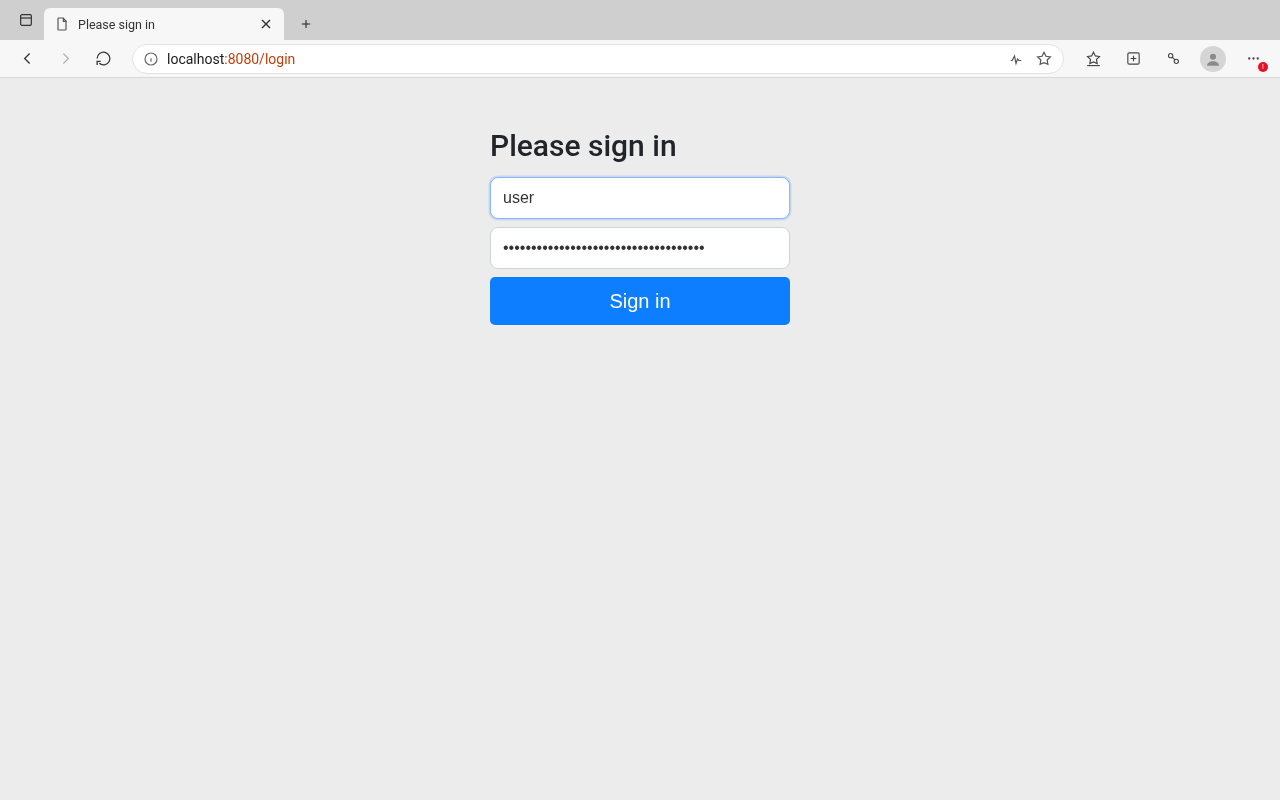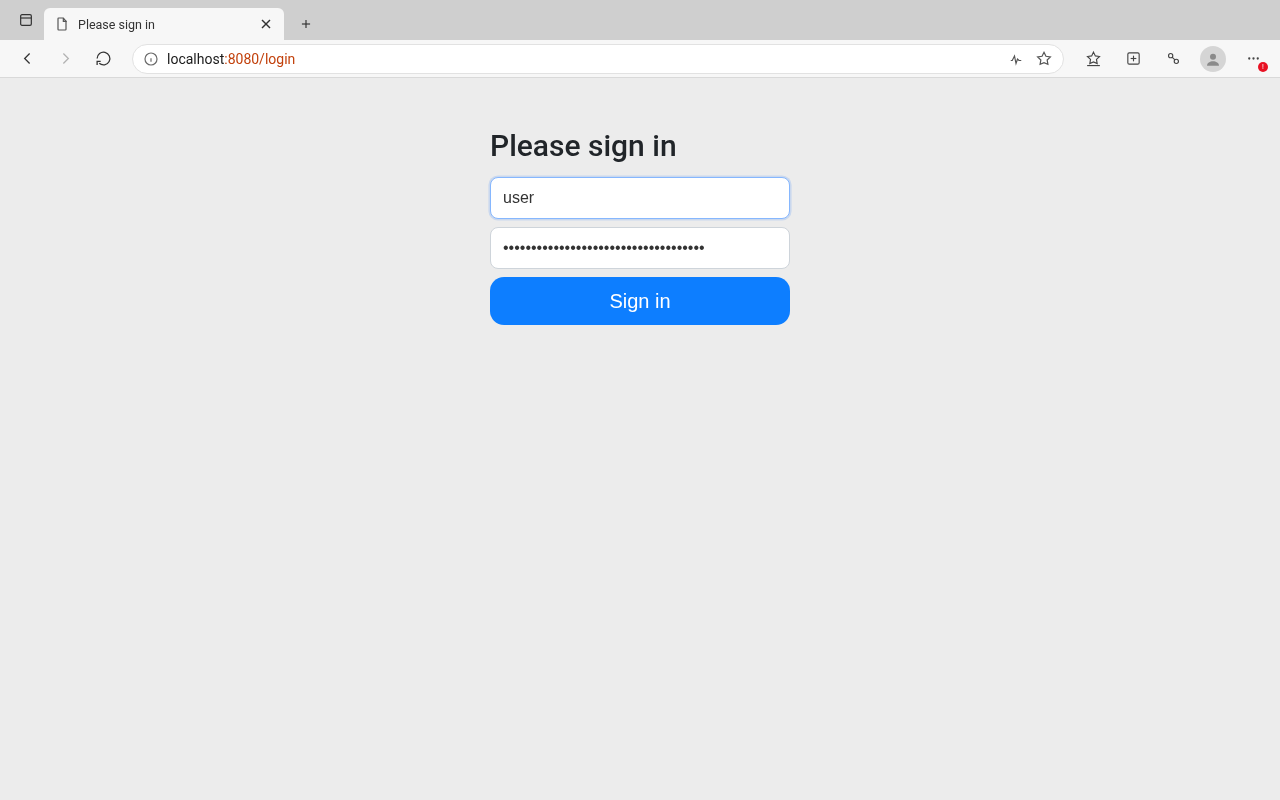--- a/index.html
+++ b/index.html
@@ -218,21 +218,21 @@
     }
     .form-input::placeholder {
       color: #6c757d;
     }
     .signin-btn {
       width: 100%;
       height: 48px;
       background: #0d7eff;
       color: #fff;
       border: none;
-      border-radius: 14px;
+      border-radius: 5px;
       font-size: 20px;
       cursor: pointer;
     }
   </style>
 </head>
 <body>
 
 <div class="browser-chrome">
   <div class="tab-actions-left">
     <svg viewBox="0 0 24 24" fill="none" stroke="#333" stroke-width="1.8">

